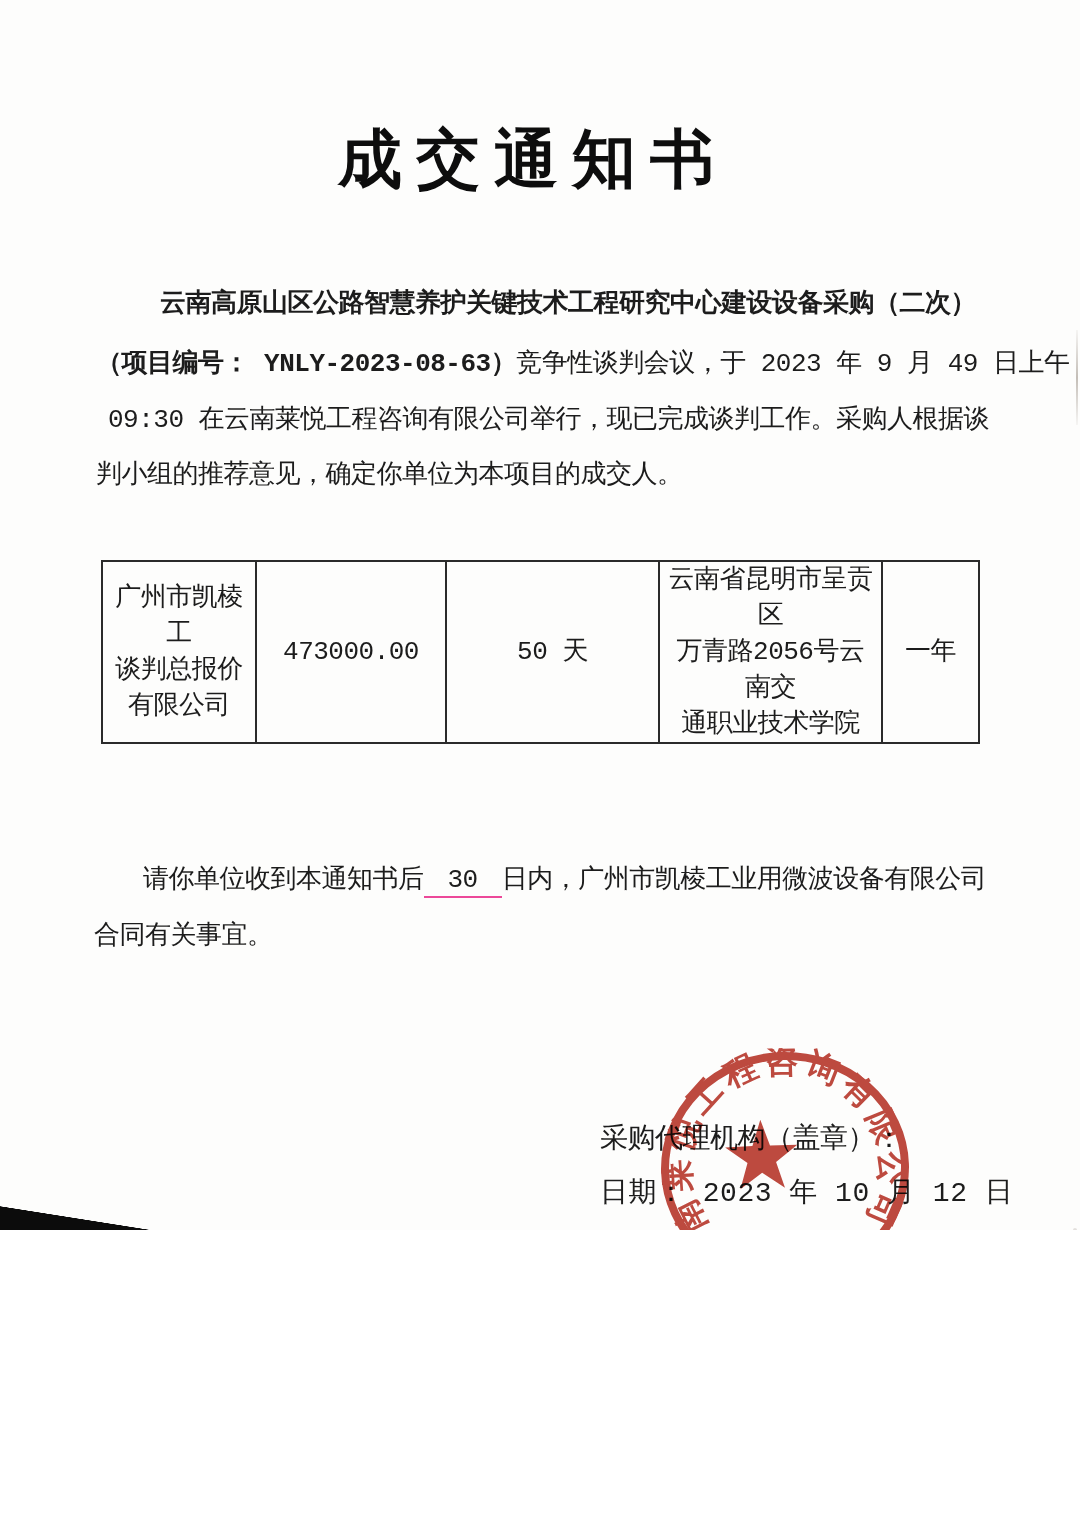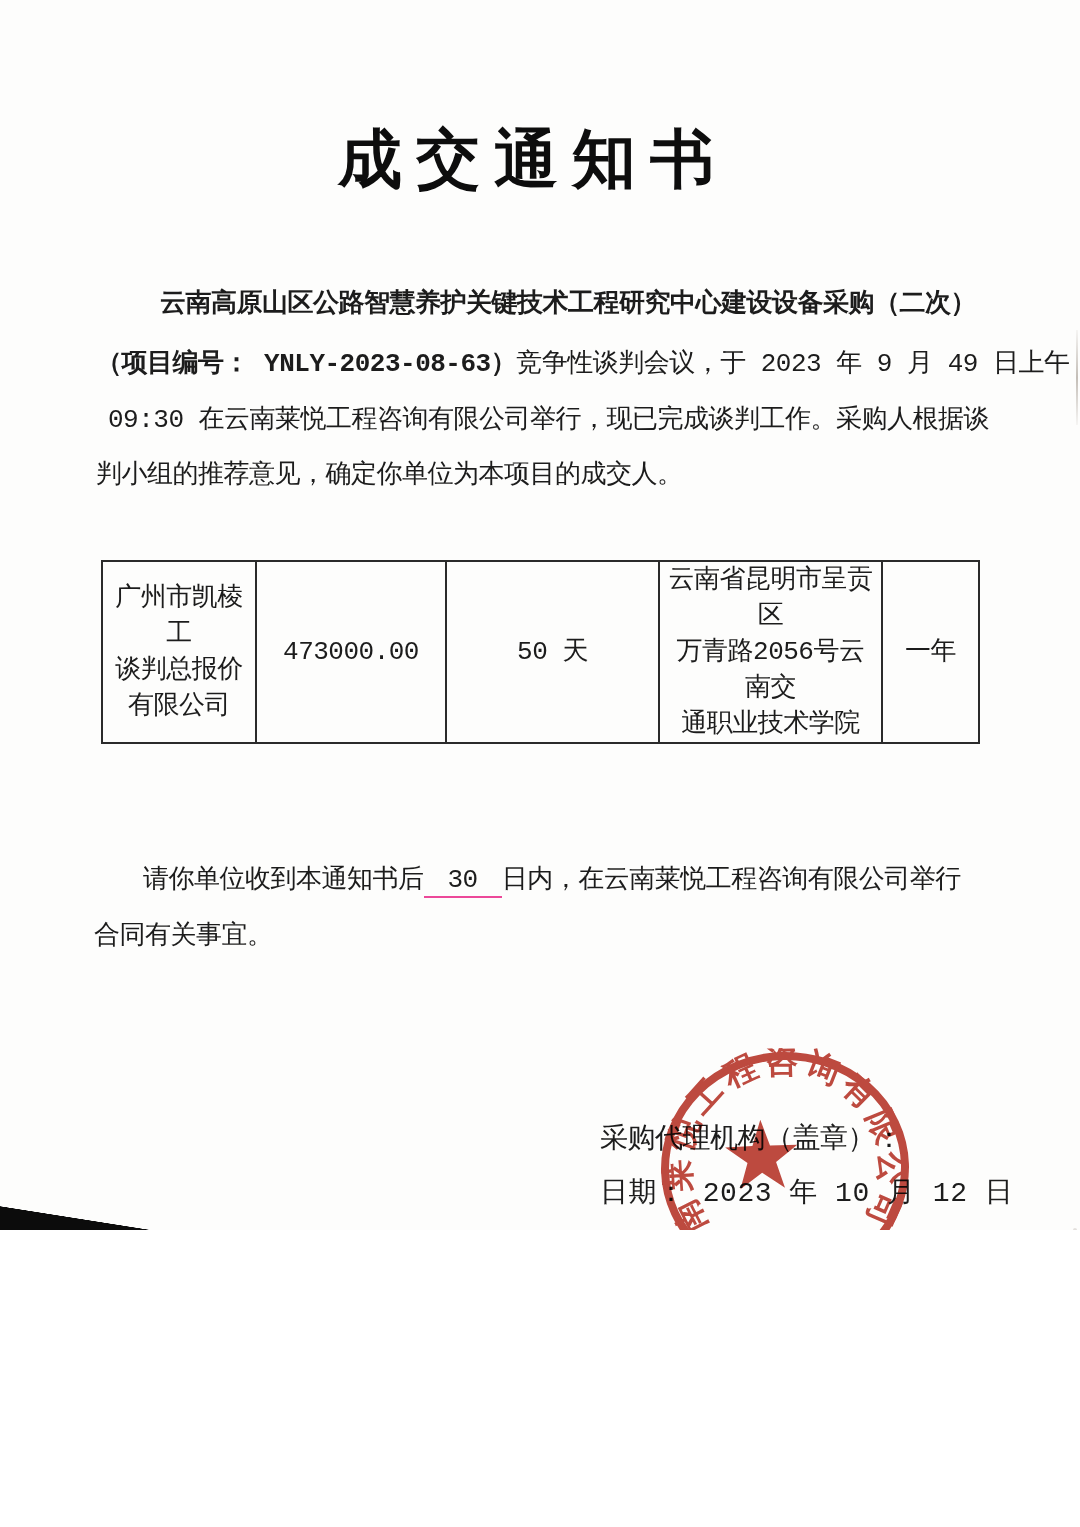--- a/index.html
+++ b/index.html
@@ -83,21 +83,21 @@
       <td>50 天</td>
       <td>云南省昆明市呈贡区
 万青路2056号云南交
 通职业技术学院</td>
       <td>一年</td>
     </tr>
   </tbody>
     </table>
 
   <div class="t cjk" style="left:143px;top:864px;">
-    <span>请你单位收到本通知书后</span><span class="blank-fill">30</span><span>日内，在云南莱悦工程咨询有限公司举行</span>
+    <span>请你单位收到本通知书后</span><span class="blank-fill">30</span><span>日内，广州市凯棱工业用微波设备有限公司</span>
   </div>
   <div class="t cjk" style="left:94px;top:920px;">合同有关事宜。</div>
 
   <div class="t" style="left:600px;top:1122px;font-size:28px;letter-spacing:-0.5px;">采购代理机构（盖章）：</div>
   <div class="t" style="left:600px;top:1176px;font-size:28px;letter-spacing:0.5px;">日期： 2023 年 10 月 12 日</div>
 
   <div class="t page-num" style="left:744px;top:1232px;">1</div>
 
   <svg class="stamp" width="262" height="240" viewBox="0 0 262 240">
     <ellipse cx="131" cy="120" rx="120" ry="112" fill="none" stroke="#b8362b" stroke-width="8"></ellipse>

